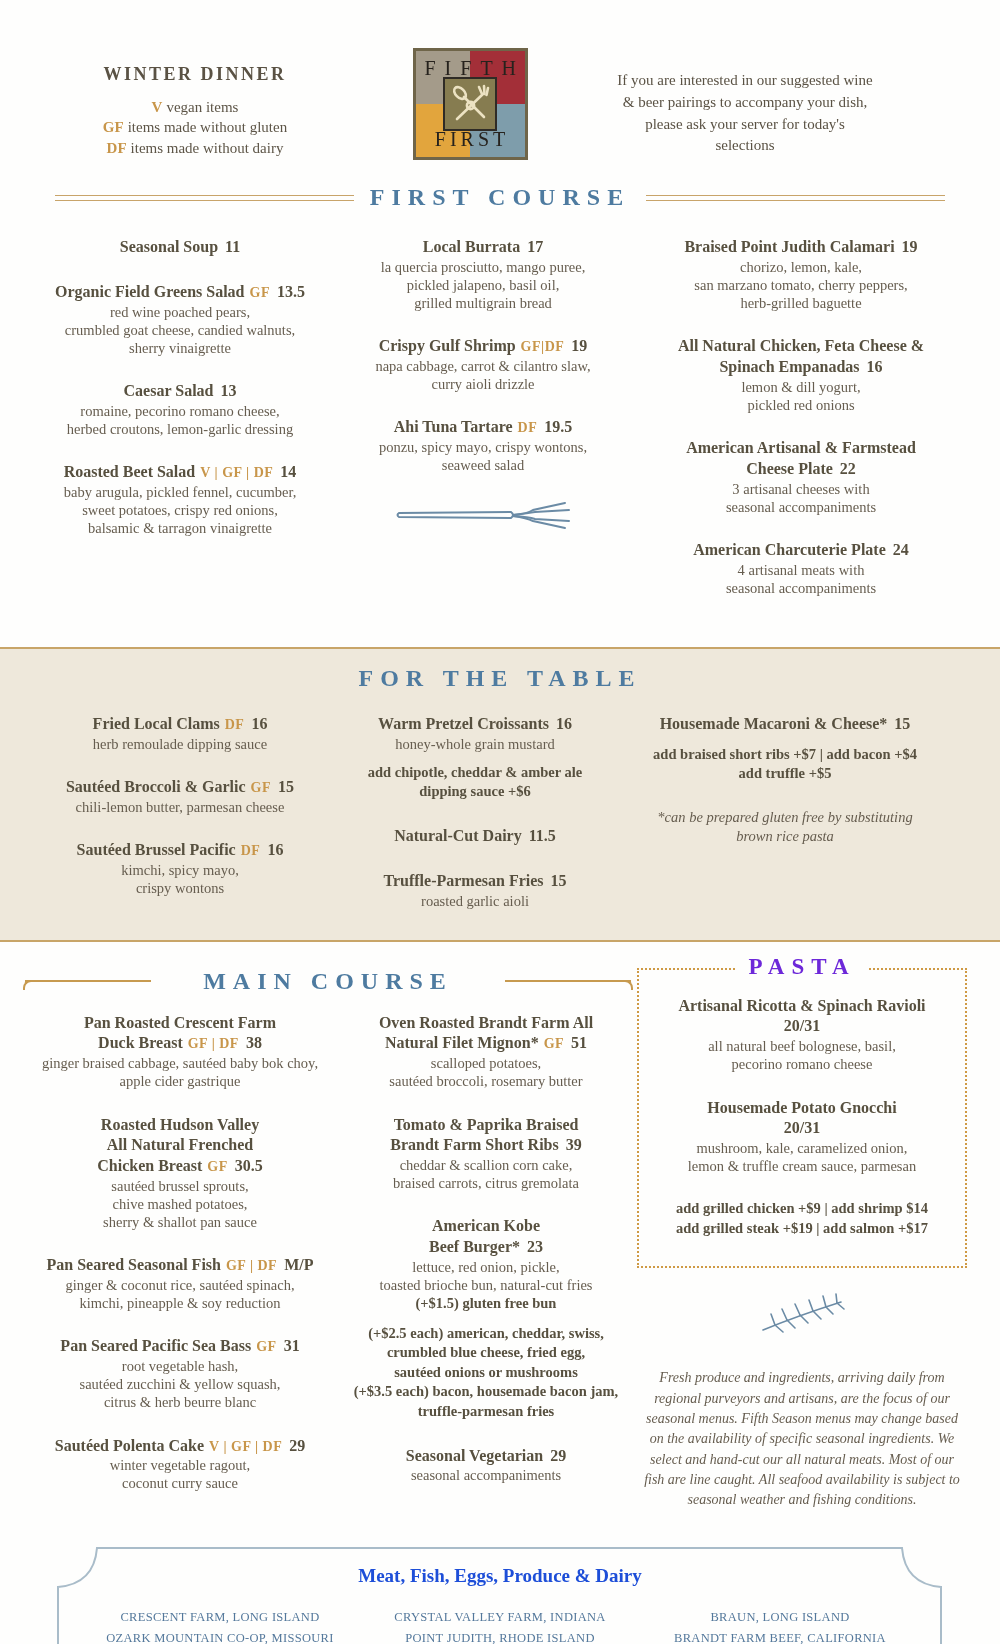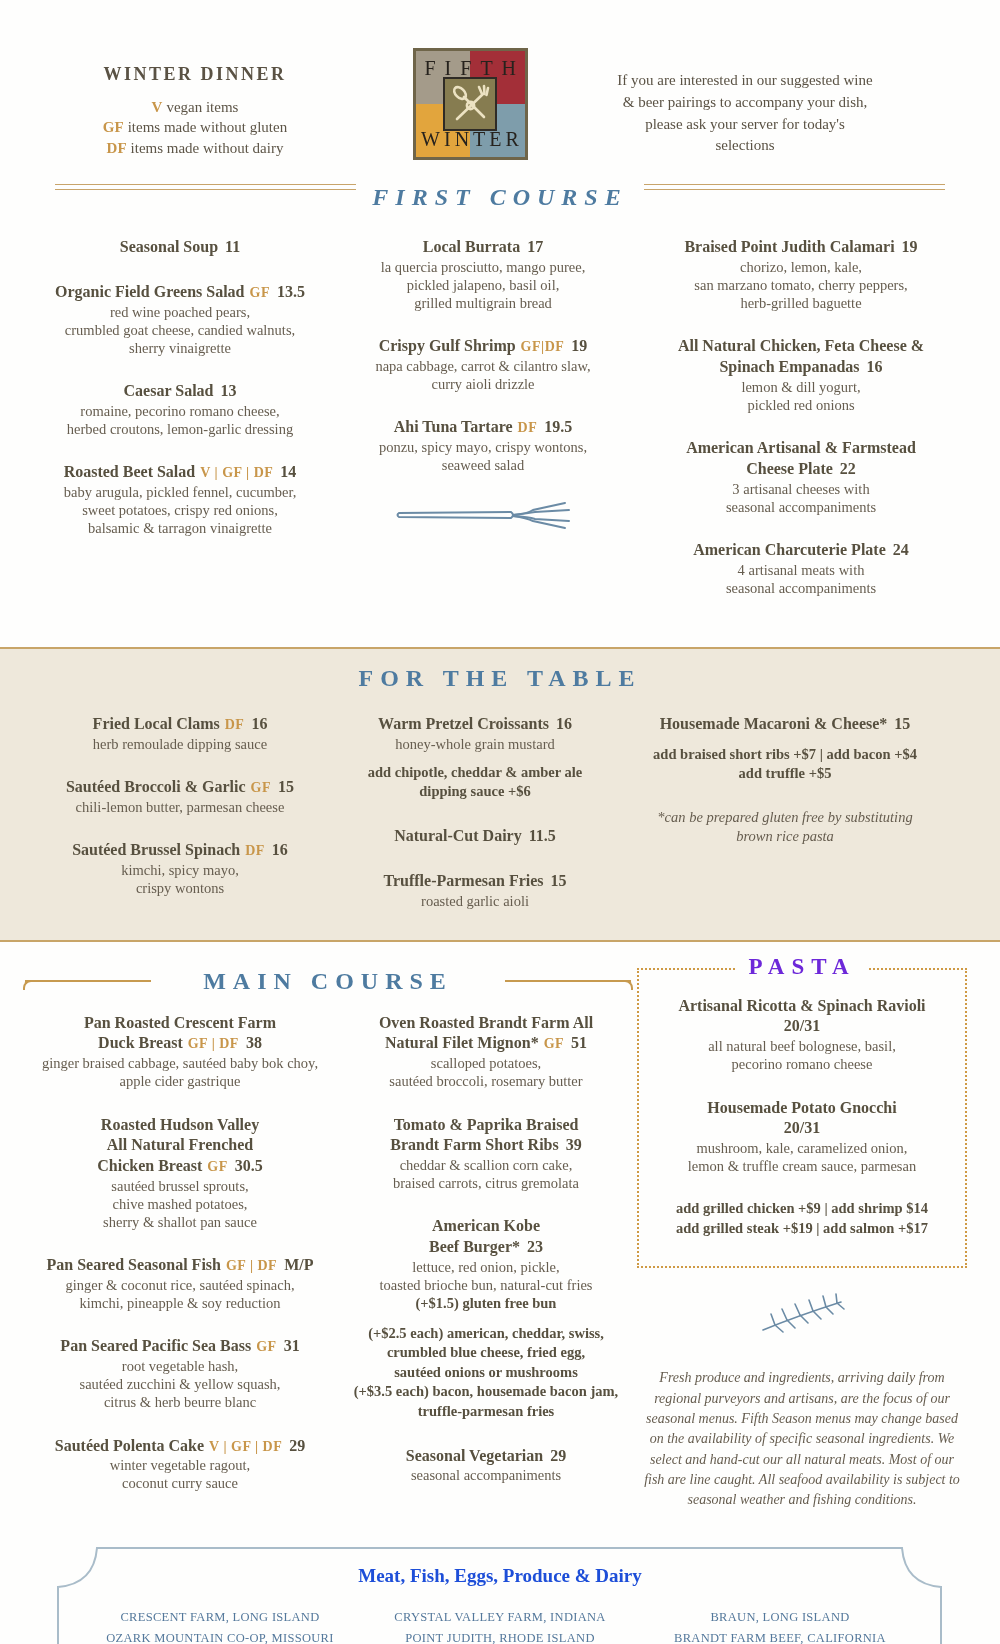--- a/index.html
+++ b/index.html
@@ -23,21 +23,21 @@
   .q-tl{left:0;top:0;background:#a49b8a;}
   .q-tr{right:0;top:0;background:#a32f38;}
   .q-bl{left:0;bottom:0;background:#e2a53d;}
   .q-br{right:0;bottom:0;background:#7e9dab;}
   .logo-emblem{position:absolute;left:50%;top:50%;transform:translate(-50%,-50%);width:54px;height:54px;background:#867c50;border:2px solid #2f2b26;box-sizing:border-box;display:flex;align-items:center;justify-content:center;}
   .logo-word{position:absolute;left:0;right:0;text-align:center;color:#26221d;font-size:20px;font-weight:500;}
   .logo-top{top:6px;letter-spacing:9px;text-indent:9px;}
   .logo-bottom{bottom:6px;letter-spacing:4px;text-indent:4px;}
 
   
-  .sec-header{display:flex;align-items:flex-start;width:890px;margin:0 auto;font-style:italic;}
+  .sec-header{display:flex;align-items:center;width:890px;margin:0 auto;}
   .sec-title{font-size:24px;letter-spacing:7px;color:#4e7ba0;font-weight:600;white-space:nowrap;padding:0 16px;}
   .dbl-rule{flex:1;height:4px;border-top:1px solid #c8a46a;border-bottom:1px solid #c8a46a;}
   .curl-rule{flex:1;height:2px;background:#c79a4f;position:relative;}
   .curl-rule:after{content:"";position:absolute;top:0;width:8px;height:8px;border:2px solid #c79a4f;border-right:none;border-bottom:none;border-radius:8px 0 0 0;}
   .curl-left:after{left:-2px;}
   .curl-right:after{right:-2px;transform:scaleX(-1);}
 
   
   .menu-col{text-align:center;}
   .menu-item{margin-bottom:24px;}
@@ -108,21 +108,21 @@
               <line x1="16" y1="15" x2="36" y2="35"></line>
               <line x1="31" y1="5" x2="34" y2="12"></line>
               <line x1="36" y1="4" x2="36.5" y2="12"></line>
               <line x1="40" y1="6" x2="38.5" y2="13"></line>
               <line x1="35" y1="12" x2="9" y2="37"></line>
               <circle cx="22.5" cy="23.5" r="3.6"></circle>
             </g>
           </svg>
         </div>
         <div class="logo-word logo-top">FIFTH</div>
-        <div class="logo-word logo-bottom">WINTER</div>
+        <div class="logo-word logo-bottom">FIRST</div>
       </div>
     </div>
     <div class="pairing-note">If you are interested in our suggested wine &amp; beer pairings to accompany your dish, please ask your server for today's selections</div>
   </div>
 
   <div class="first-course">
     <div class="sec-header">
       <div class="dbl-rule"></div>
       <div class="sec-title">FIRST COURSE</div>
       <div class="dbl-rule"></div>
@@ -215,21 +215,21 @@
       <div class="menu-col">
           <div class="menu-item">
             <div class="title-line"><span>Fried Local Clams</span><span class="tag">DF</span><span class="price">16</span></div>
             <div class="desc-line">herb remoulade dipping sauce</div>
           </div>
           <div class="menu-item">
             <div class="title-line"><span>Sautéed Broccoli &amp; Garlic</span><span class="tag">GF</span><span class="price">15</span></div>
             <div class="desc-line">chili-lemon butter, parmesan cheese</div>
           </div>
           <div class="menu-item">
-            <div class="title-line"><span>Sautéed Brussel Spinach</span><span class="tag">DF</span><span class="price">16</span></div>
+            <div class="title-line"><span>Sautéed Brussel Pacific</span><span class="tag">DF</span><span class="price">16</span></div>
             <div class="desc-line">kimchi, spicy mayo,</div>
             <div class="desc-line">crispy wontons</div>
           </div>
         </div>
       <div class="menu-col">
           <div class="menu-item">
             <div class="title-line"><span>Warm Pretzel Croissants</span><span class="price">16</span></div>
             <div class="desc-line">honey-whole grain mustard</div>
           </div>
           <div class="menu-item tight">

